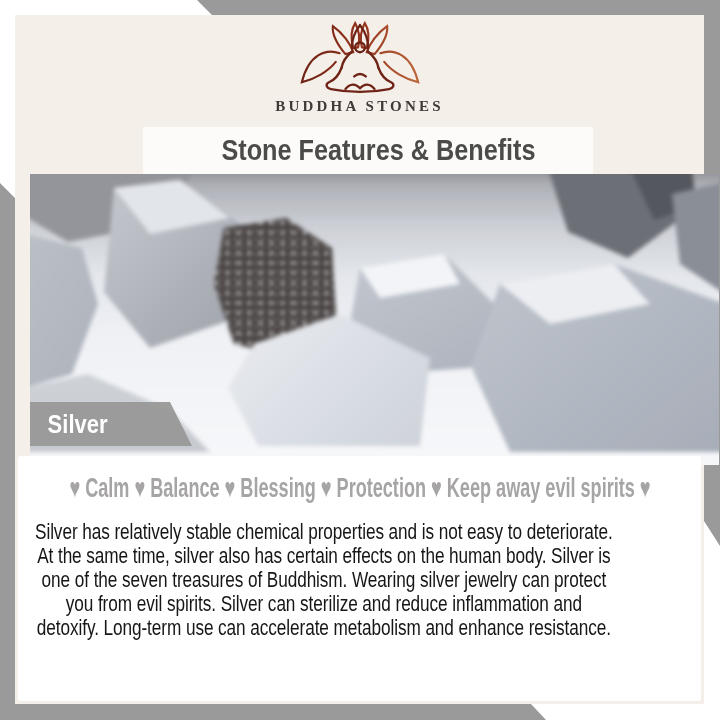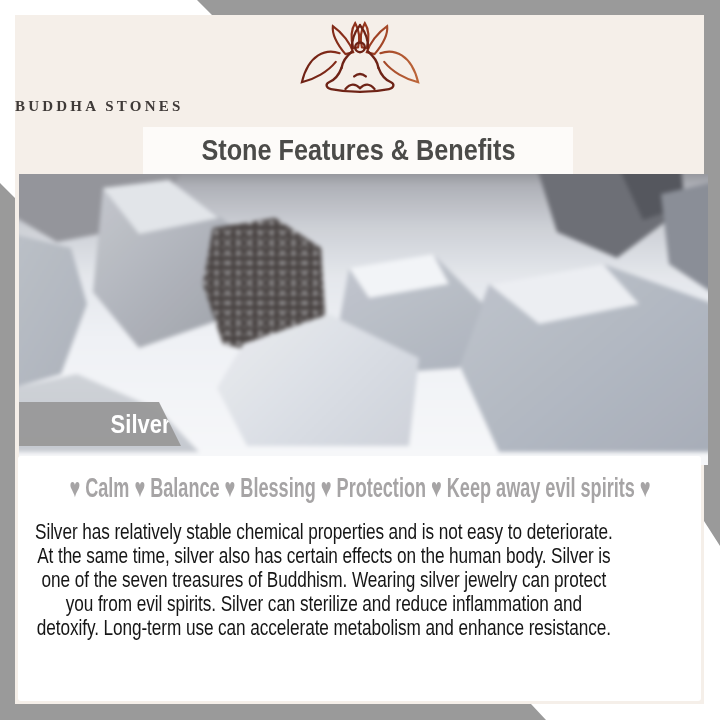--- a/index.html
+++ b/index.html
@@ -8,34 +8,34 @@
 
   
   .frame{position:absolute;inset:0;background:#9a9a9a;}
   .frame-tr{clip-path:polygon(197px 0,720px 0,720px 546px,704px 521px,704px 15px,212px 15px);}
   .frame-bl{clip-path:polygon(0 183px,15px 198px,15px 704px,531px 704px,546px 720px,0 720px);}
 
   
   .panel{position:absolute;left:15px;top:15px;width:689px;height:689px;background:#f5efe9;}
 
   
-  .brand-header{position:absolute;left:0;top:0;width:689px;height:112px;text-align:left;border-radius:30px;}
+  .brand-header{position:absolute;left:0;top:0;width:689px;height:112px;text-align:center;border-radius:30px;}
   .brand-header svg{display:block;margin:6px auto 0;}
   .brand-name{font-family:"Liberation Serif",serif;font-size:15px;font-weight:600;
               letter-spacing:3.2px;color:#3f3a38;margin-top:1px;}
 
   
   .banner{position:absolute;left:128px;top:112px;width:430px;height:47px;background:#fdfbf9;
-          display:flex;align-items:center;justify-content:center;}
+          display:flex;align-items:center;justify-content:center;padding-left:20px;}
   .banner h1{margin:0;font-size:29px;font-weight:bold;color:#4b4b49;white-space:nowrap;
              transform:scaleX(.87);}
 
   
-  .photo{position:absolute;left:4px;top:159px;width:689px;height:291px;overflow:hidden;
-         background:#dfe1e5;text-align:right;}
+  .photo{position:absolute;left:15px;top:159px;width:689px;height:291px;overflow:hidden;
+         background:#dfe1e5;}
   .art{position:absolute;inset:-6px;filter:blur(2.2px);}
   .art .base{position:absolute;inset:0;
        background:linear-gradient(180deg,#8e8e92 0,#b4b5ba 18px,#d4d6da 60px,#eceef1 110px,#f7f8fa 170px,#ffffff 100%);}
   .shape{position:absolute;inset:0;}
   .r1{clip-path:polygon(0 0,170px 4px,128px 58px,44px 74px,0 48px);background:#97979b;}
   .r2{clip-path:polygon(90px 20px,156px 12px,222px 60px,212px 150px,126px 180px,80px 124px);
       background:linear-gradient(135deg,#d7d9dd 0%,#9b9ea5 45%,#83868d 100%);}
   .r3{clip-path:polygon(90px 20px,156px 12px,206px 50px,126px 66px);background:#e9ebee;}
   .r4{clip-path:polygon(200px 60px,262px 50px,308px 80px,312px 146px,270px 190px,210px 176px,190px 116px);
       background-color:#463f3c;

